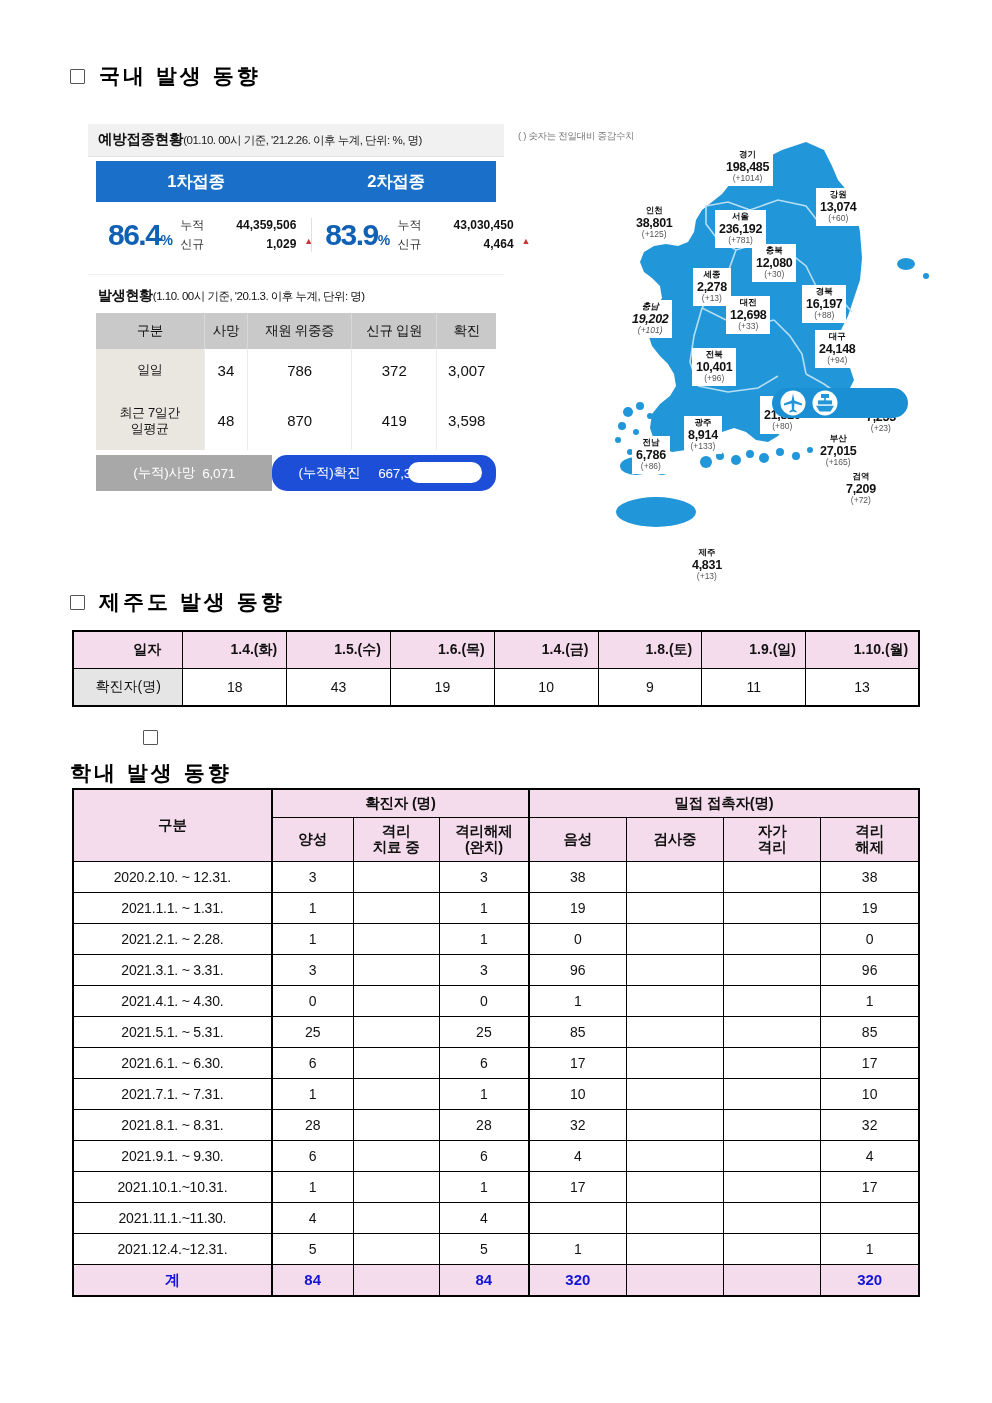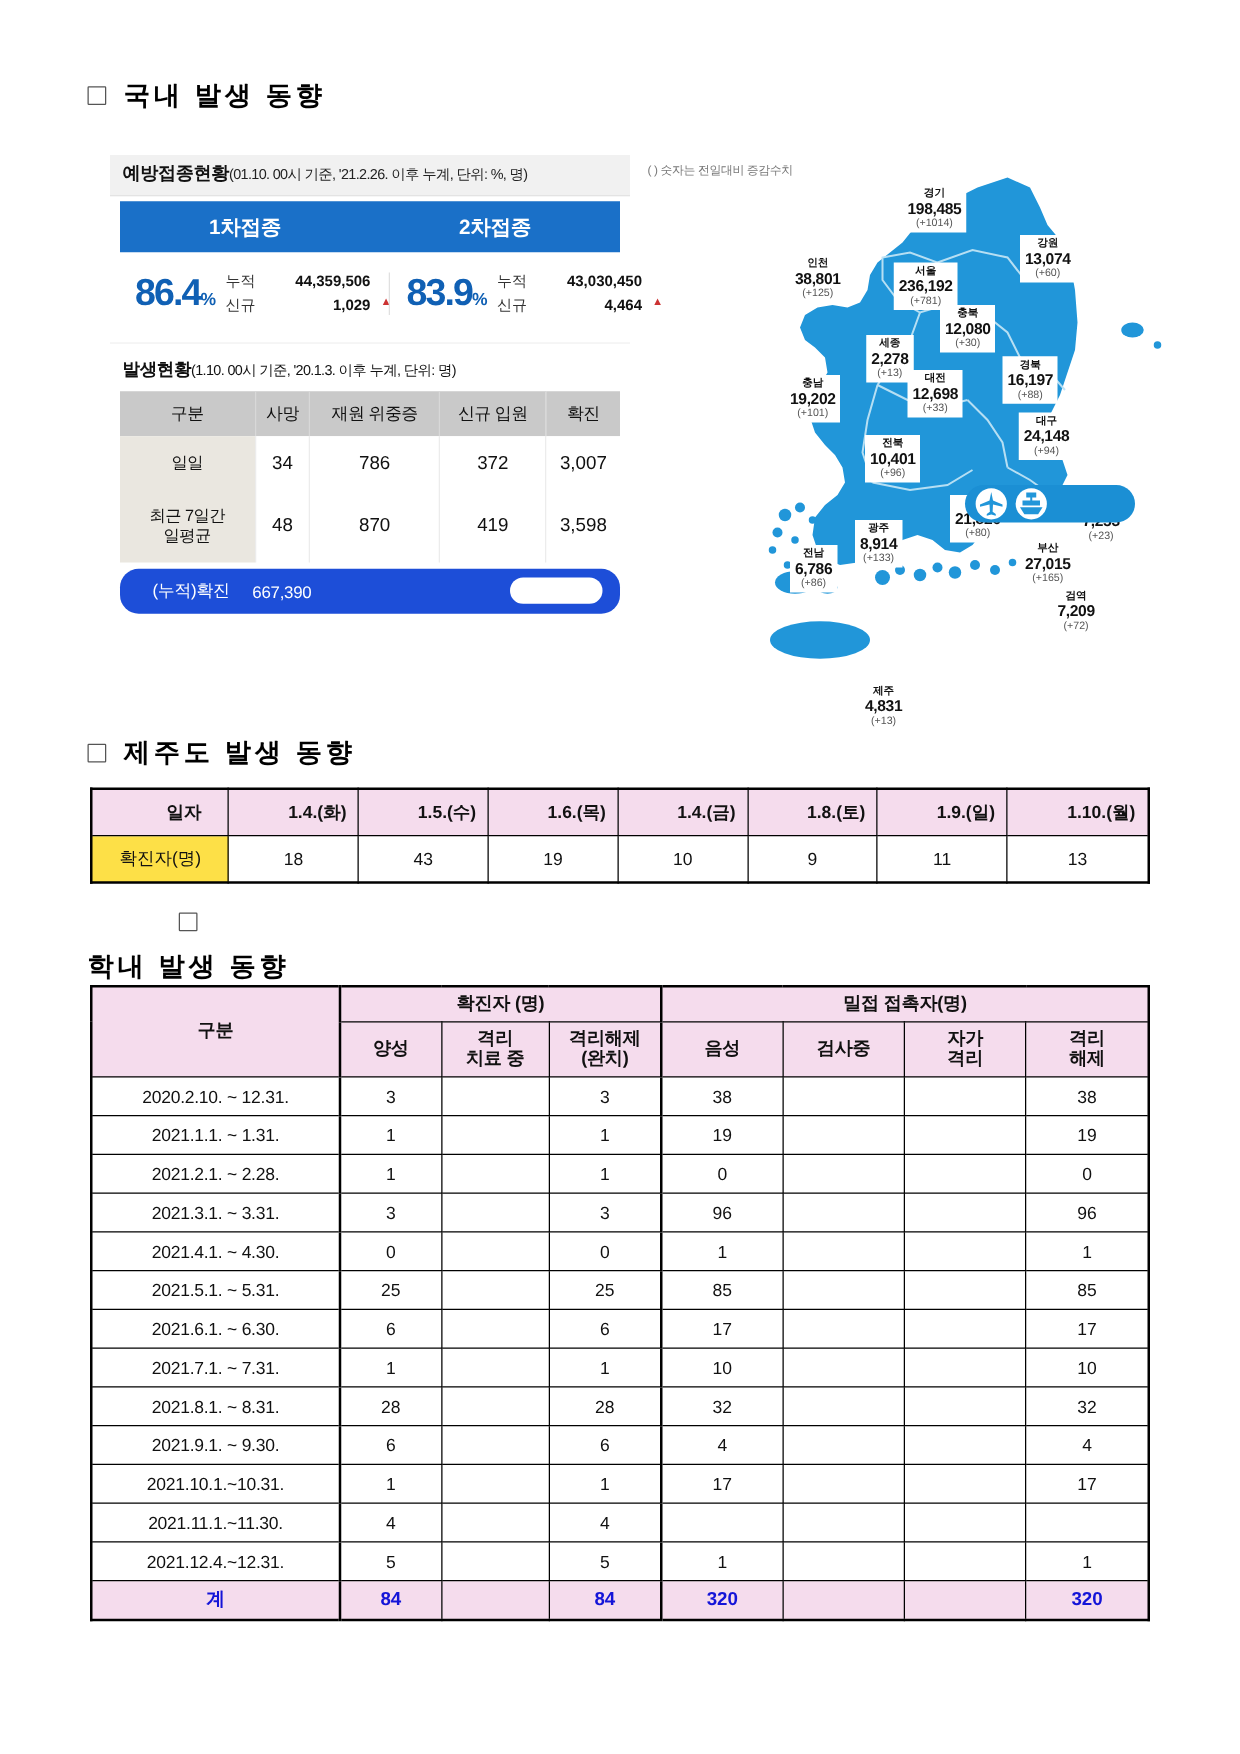--- a/index.html
+++ b/index.html
@@ -177,21 +177,21 @@
     border: 2px solid #000;
     font-size: 14px;
   }
   table.jeju th, table.jeju td {
     border: 1px solid #000;
     text-align: center;
     padding: 9px 2px;
   }
   table.jeju th { background: #f5dced; font-weight: bold; font-size: 14px; padding-left: 40px; }
   table.jeju td { background: #fff; font-weight: normal; font-size: 14px; }
-  table.jeju td.rh { background: #fde047; font-weight: normal; }
+  table.jeju td.rh { background: #e5e5e5; font-weight: normal; }
   table.jeju th.rh { background: #f5dced; }
 
   
   table.school {
     position: absolute; left: 72px; top: 788px;
     width: 848px;
     border-collapse: collapse;
     border: 2px solid #000;
     font-size: 13.5px;
   }
@@ -286,20 +286,24 @@
         </td>
         <td>48</td>
         <td>870</td>
         <td>419</td>
         <td>3,598</td>
       </tr>
     </tbody>
   </table>
 
   <div class="cum-bar">
+    <div class="cum-left">
+      <span>(누적)사망</span>&nbsp;&nbsp;
+      <span>6,071</span>
+    </div>
     <div class="cum-right">
       <span>(누적)확진</span>
       <span>667,390</span>
       <span class="cum-pill"></span>
     </div>
   </div>
 </div>
 
 <div class="map-note">( ) 숫자는 전일대비 증감수치</div>
 
@@ -391,21 +395,21 @@
       <span class="cnt">2,278</span>
       <span class="dlt">(+13)</span>
     </div>
 
   <div class="mlabel" style="left:192px; top:145px;">
       <span class="nm">경북</span>
       <span class="cnt">16,197</span>
       <span class="dlt">(+88)</span>
     </div>
 
-  <div class="mlabel" style="left:18px; top:160px;">
+  <div class="mlabel" style="left:18px; top:160px;font-style:italic;">
       <span class="nm">충남</span>
       <span class="cnt">19,202</span>
       <span class="dlt">(+101)</span>
     </div>
 
   <div class="mlabel" style="left:116px; top:156px;">
       <span class="nm">대전</span>
       <span class="cnt">12,698</span>
       <span class="dlt">(+33)</span>
     </div>

